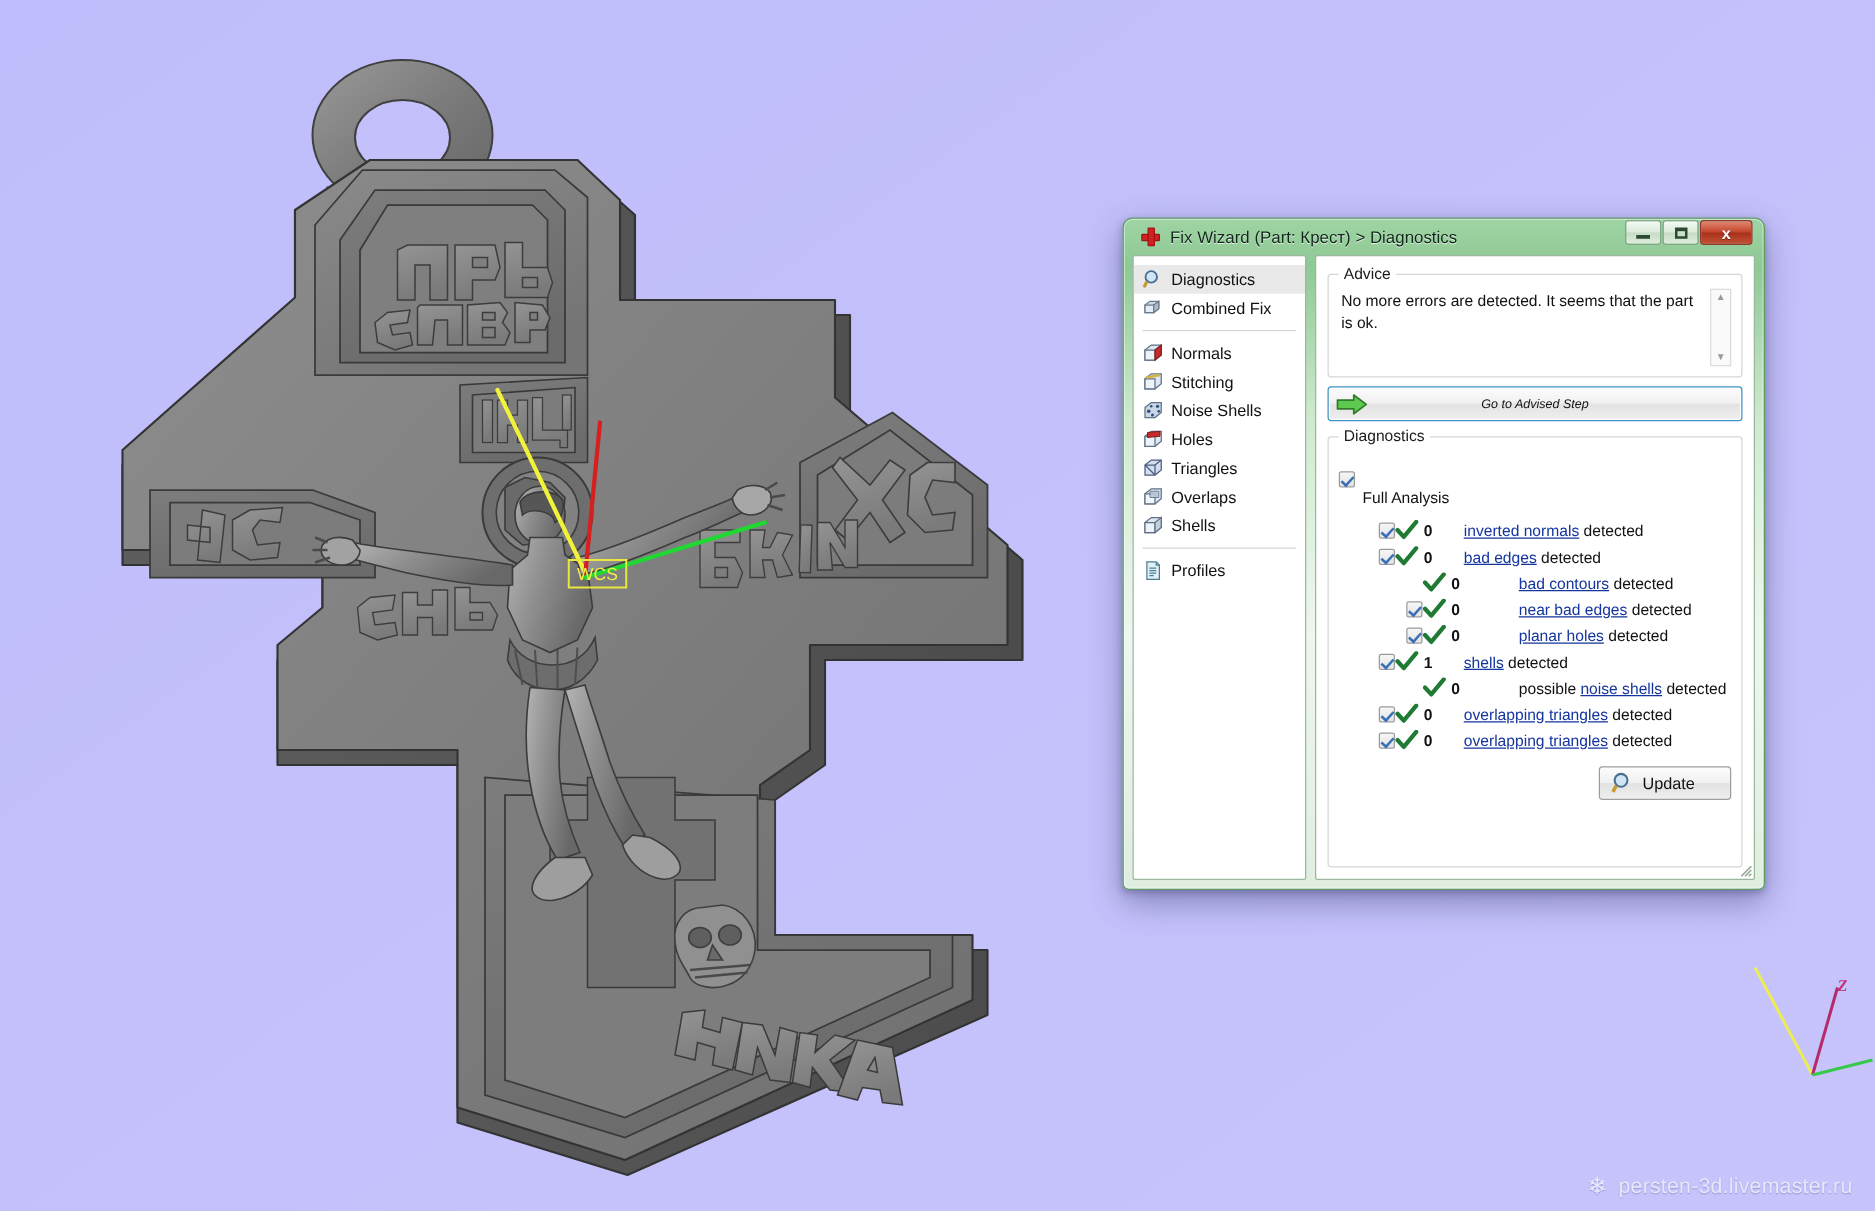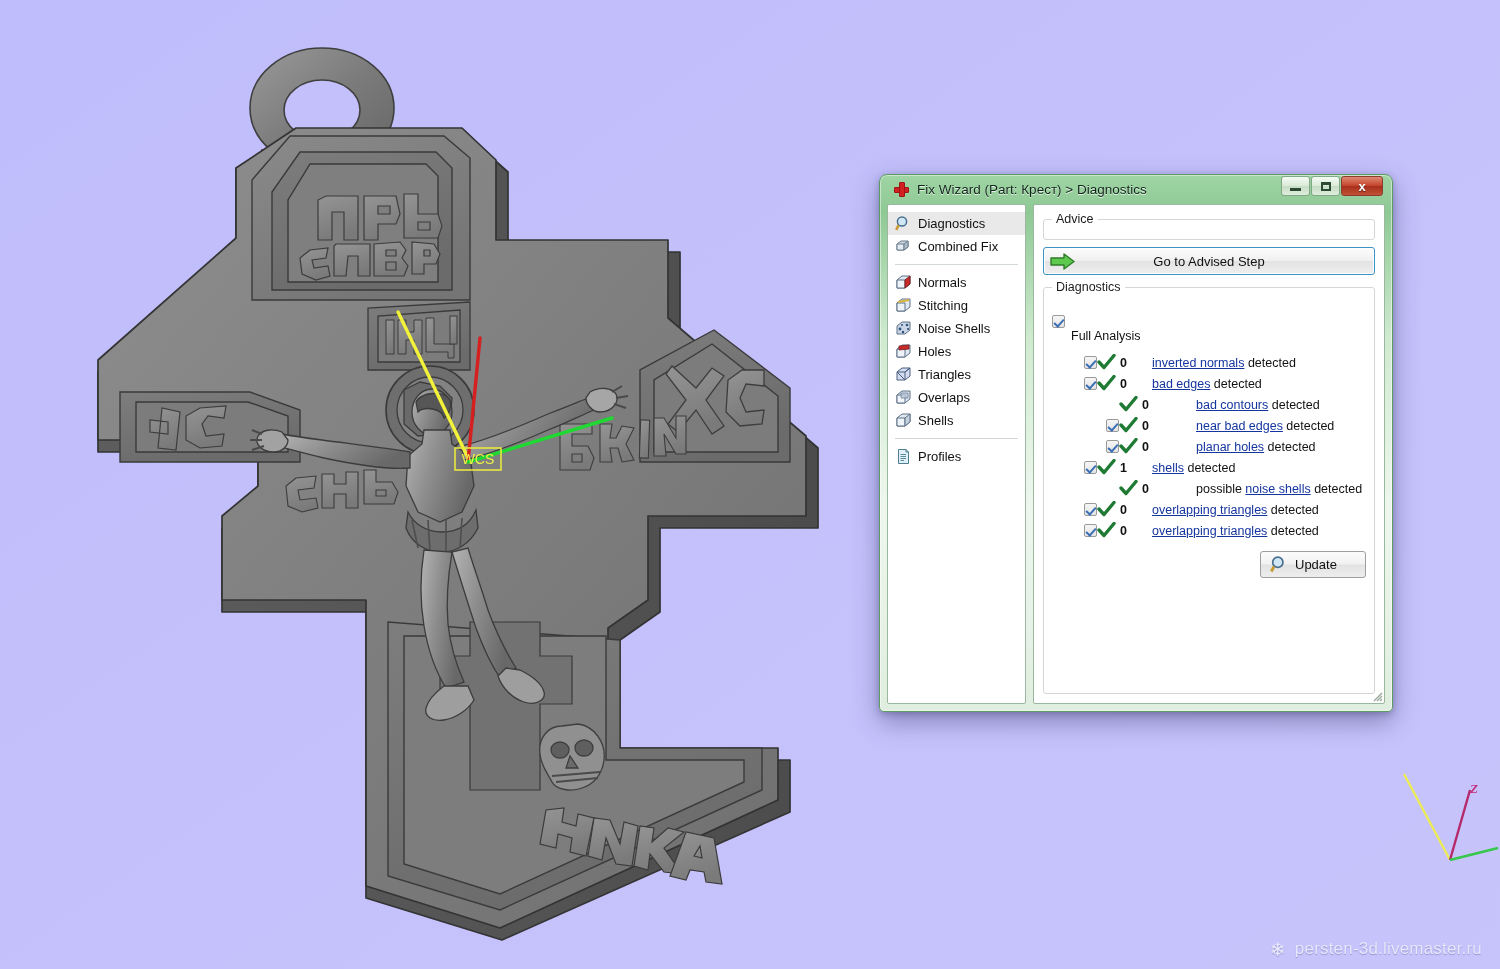--- a/index.html
+++ b/index.html
@@ -31,21 +31,21 @@
     position:absolute; right:18px; bottom:10px;
     display:flex; align-items:center; gap:9px;
     color:#e8e6fb; font-size:17px; letter-spacing:.2px;
     text-shadow:0 1px 1px rgba(90,88,150,.45);
     user-select:none;
   }
   #watermark .flake{ font-size:19px; color:#eceafc; line-height:1; }
 
   
   #fix-wizard{
-    position:absolute; left:879px; top:174px;
+    position:absolute; left:898px; top:174px;
     width:514px; height:538px;
     border-radius:8px 8px 5px 5px;
     background:linear-gradient(180deg,#9fd4a4 0%,#8ec994 7%,#cfeacf 30%,#eef7ee 62%,#dfeedf 100%);
     border:1px solid #5c9c63;
     box-shadow:0 0 0 1px rgba(255,255,255,.45) inset,
                0 10px 26px rgba(60,60,110,.45),
                0 2px 6px rgba(60,60,110,.35);
     padding:0 7px 7px 7px;
   }
   
@@ -133,21 +133,21 @@
   .vscroll .arr{ font-size:8px; color:#9a9a9a; line-height:1; }
 
   
   #advised-step{
     margin-top:7px; height:28px; position:relative;
     border:1px solid #3c93c6; border-radius:3px;
     background:linear-gradient(180deg,#fdfdfd 0%,#f0f0f0 48%,#e3e3e3 52%,#efefef 100%);
     display:flex; align-items:center; justify-content:center; cursor:pointer;
     box-shadow:0 0 0 1px #fff inset;
   }
-  #advised-step .btn-label{ font-size:13px; color:#111; }
+  #advised-step .btn-label{ font-size:10px; color:#111;font-style:italic; }
   #advised-step .arrow-ico{ position:absolute; left:5px; top:4px; width:28px; height:19px; }
 
   
   #diag-box{ margin-top:12px; flex:1; display:flex; flex-direction:column; min-height:0; }
   .cb{
     width:13px; height:13px; flex:0 0 13px;
     border:1px solid #9a9a9a; border-radius:2px;
     background:linear-gradient(180deg,#f6f6f6,#e4e4e4);
     position:relative;
   }
@@ -526,20 +526,27 @@
           <span class="nav-label">Profiles</span>
         </div>
       </div>
     </div>
 
     <div id="content">
       <div id="panel">
 
         <div class="gbox" id="advice-box">
           <span class="gtitle">Advice</span>
+          <div id="advice-inner">
+            <div id="advice-text">No more errors are detected. It seems that the part is ok.</div>
+            <div class="vscroll">
+              <span class="arr">▲</span>
+              <span class="arr">▼</span>
+            </div>
+          </div>
         </div>
 
         <div id="advised-step">
           <svg class="arrow-ico" viewBox="0 0 28 19">
             <path d="M2,6 L15,6 L15,2 L25,9.5 L15,17 L15,13 L2,13 Z" fill="#5ec94f" stroke="#2f7d29" stroke-width="1.4" stroke-linejoin="round"></path>
           </svg>
           <span class="btn-label">Go to Advised Step</span>
         </div>
 
         <div class="gbox" id="diag-box">

